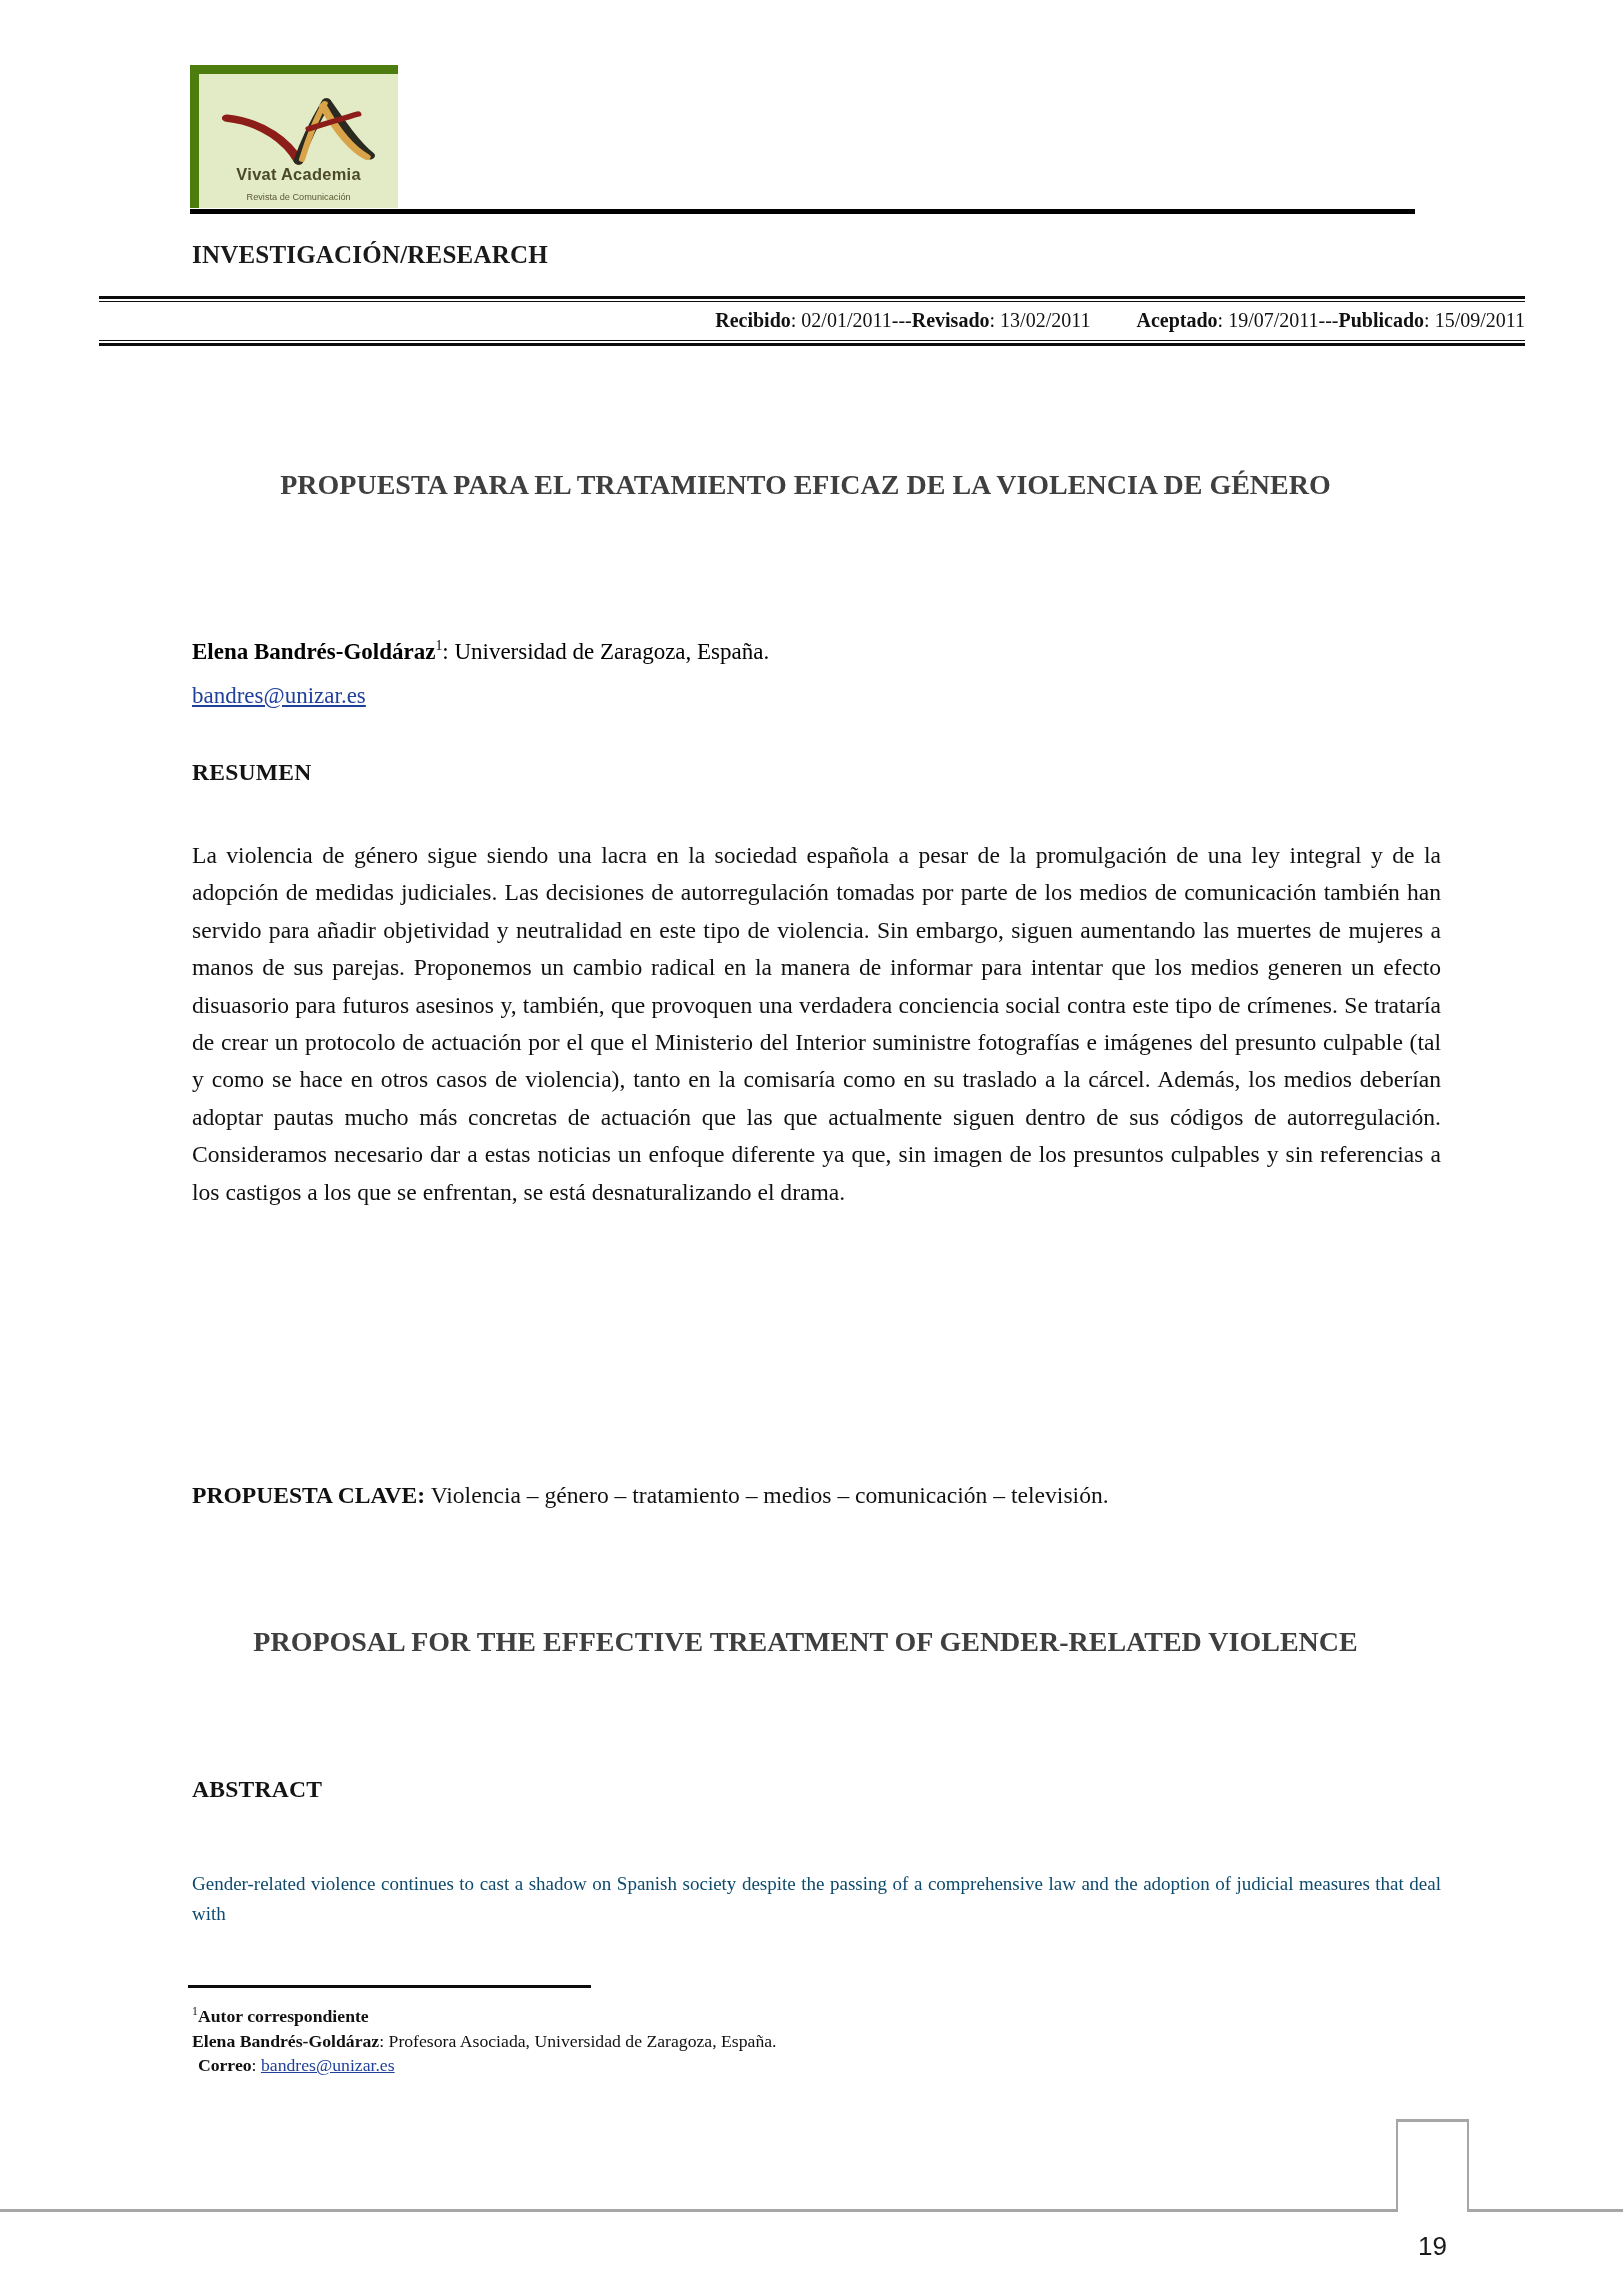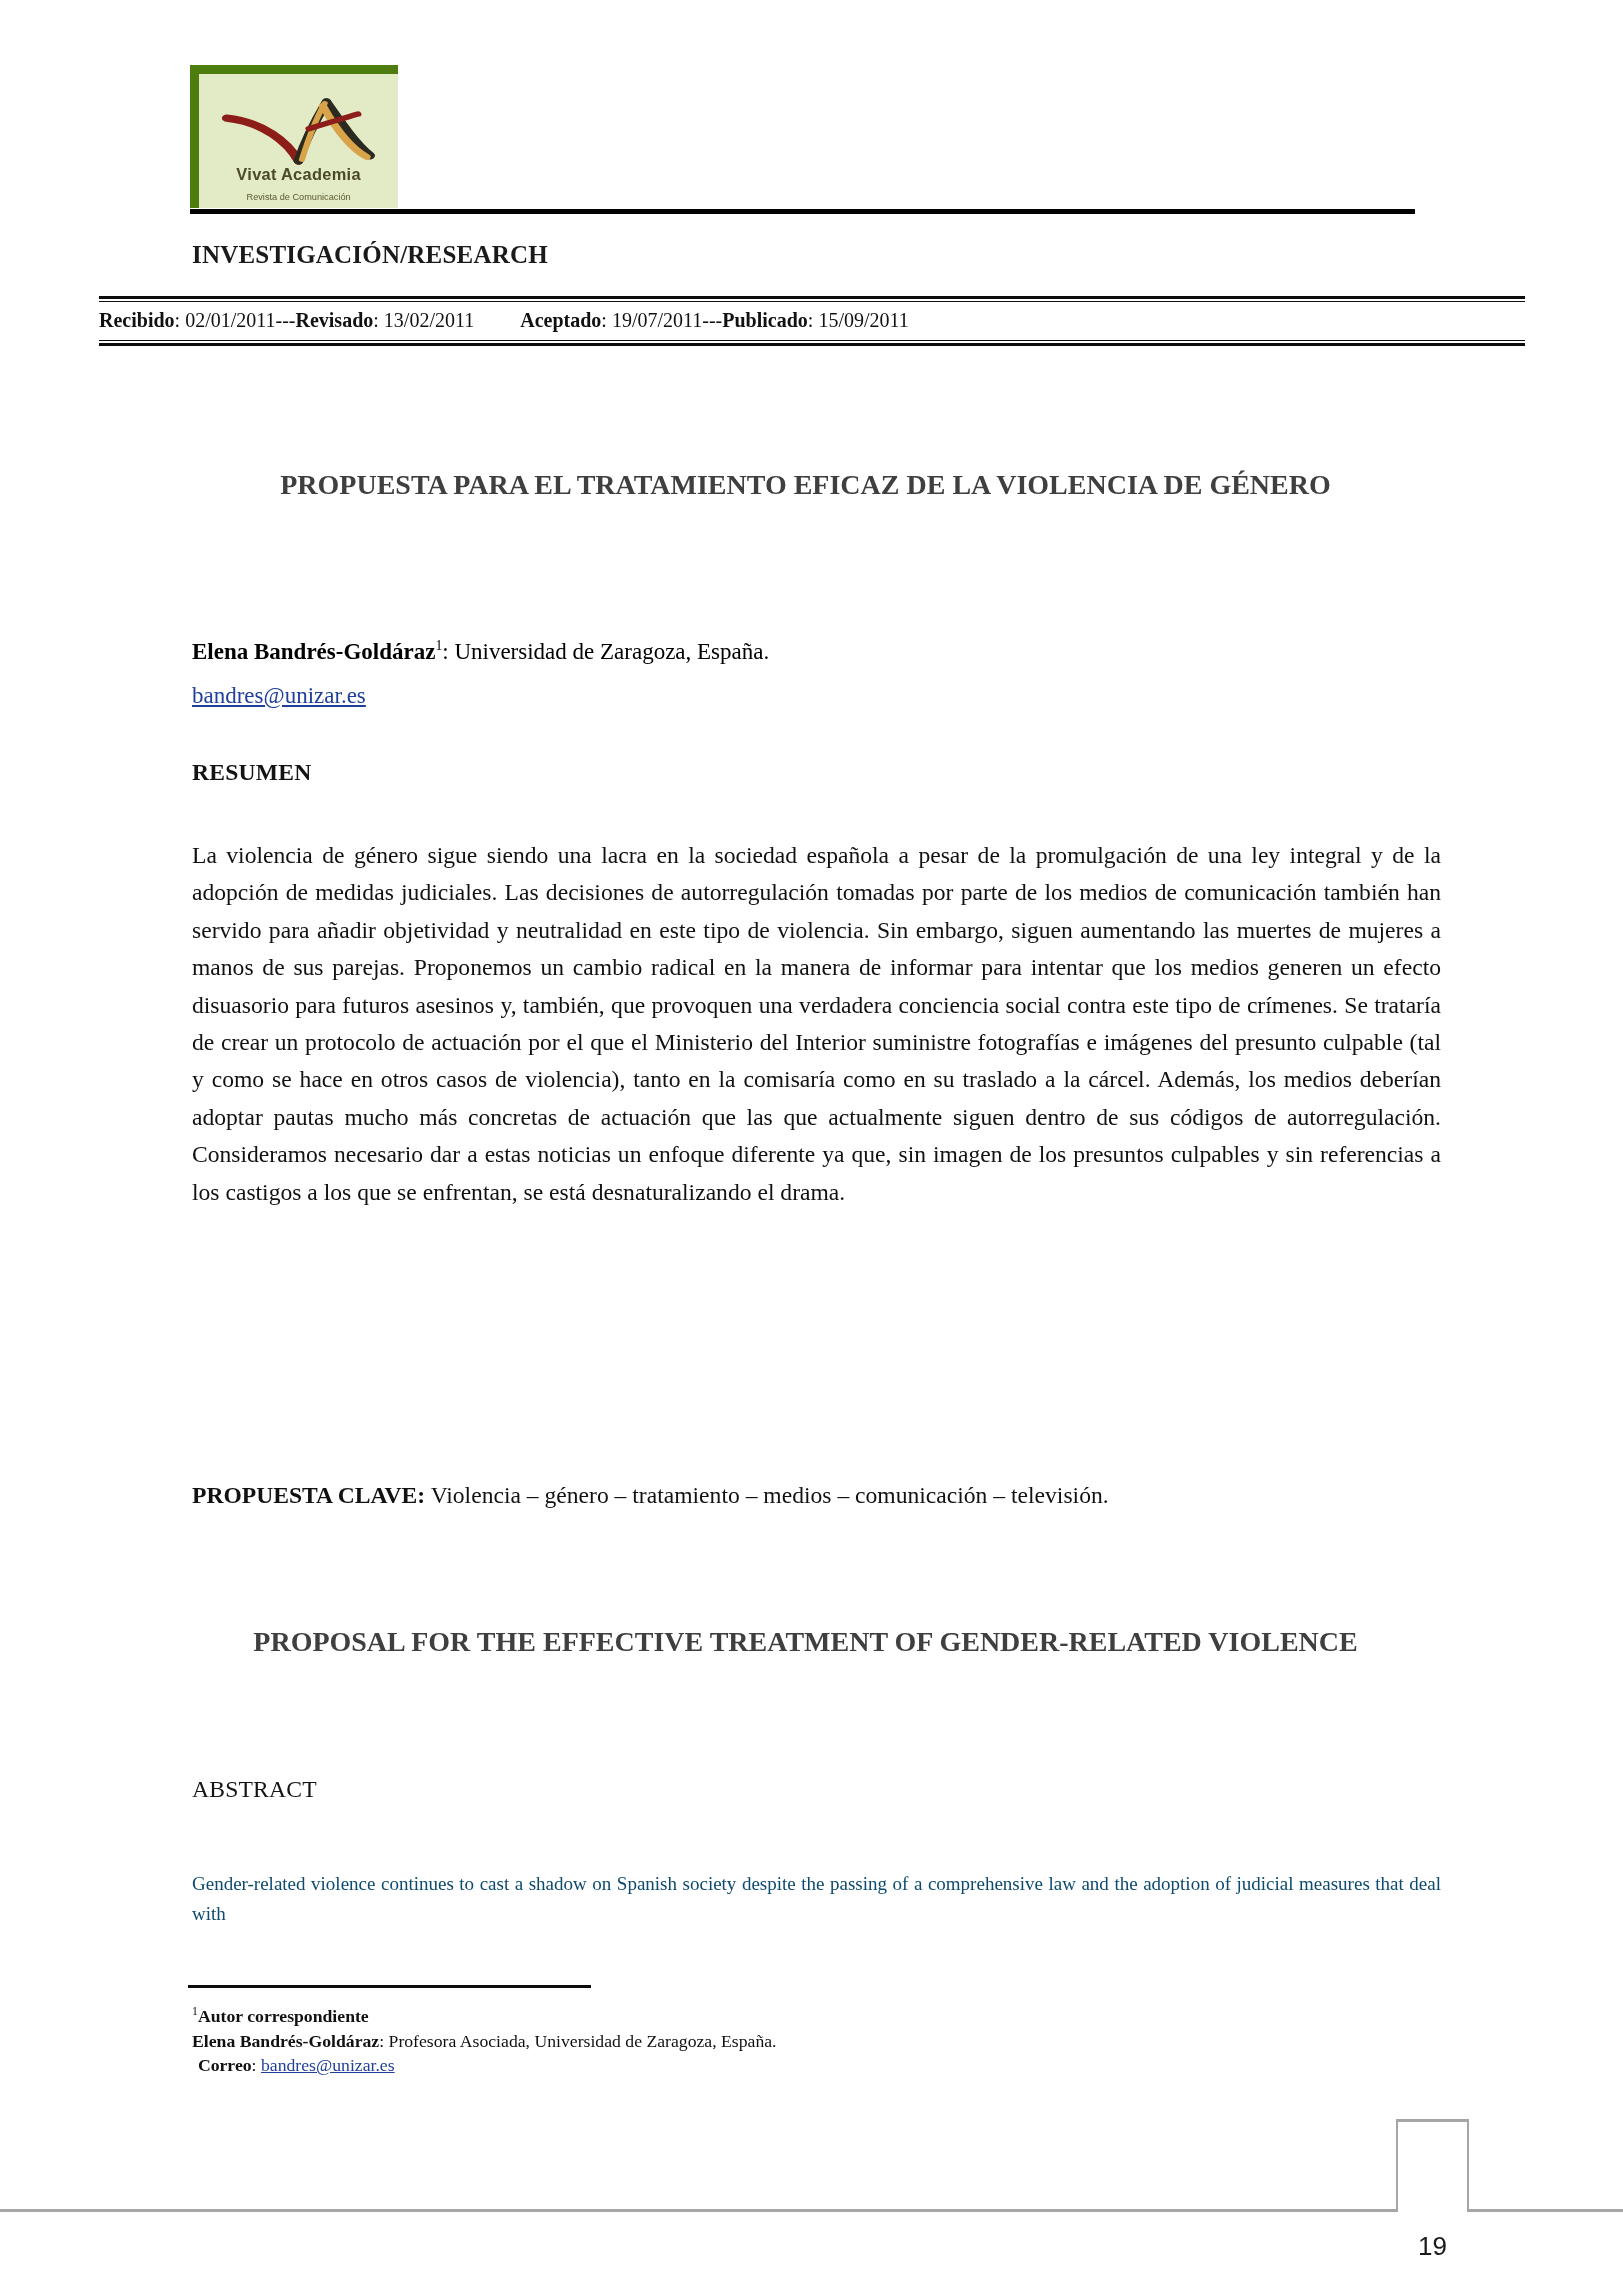--- a/index.html
+++ b/index.html
@@ -112,21 +112,21 @@
   .datebox .dbl-top,
   .datebox .dbl-bot {
     width: 100%;
   }
   .dbl-top .hard { height: 2.6px; background: #0c0c0c; }
   .dbl-top .soft { height: 1.3px; background: #0c0c0c; margin-top: 2px; }
   .dbl-bot .soft { height: 1.3px; background: #0c0c0c; }
   .dbl-bot .hard { height: 2.6px; background: #0c0c0c; margin-top: 2px; }
   .datebox .dates {
     display: flex;
-    justify-content: flex-start;
+    justify-content: flex-end;
     gap: 46px;
     padding: 7.2px 0 7.9px 0;
     font-size: 20px;
     color: #111111;
     white-space: nowrap;
   }
   .datebox .dates b { font-weight: bold; }
 
   
   .title-es {
@@ -180,21 +180,21 @@
     font-size: 23.6px;
     font-weight: bold;
     color: #141414;
     letter-spacing: 0.2px;
   }
   .h-abstract {
     position: absolute;
     left: 192px;
     top: 1776px;
     font-size: 23.6px;
-    font-weight: normal;
+    font-weight: bold;
     color: #141414;
     letter-spacing: 0.2px;
   }
 
   
   .body-es {
     position: absolute;
     left: 192px;
     top: 837px;
     width: 1249px;

